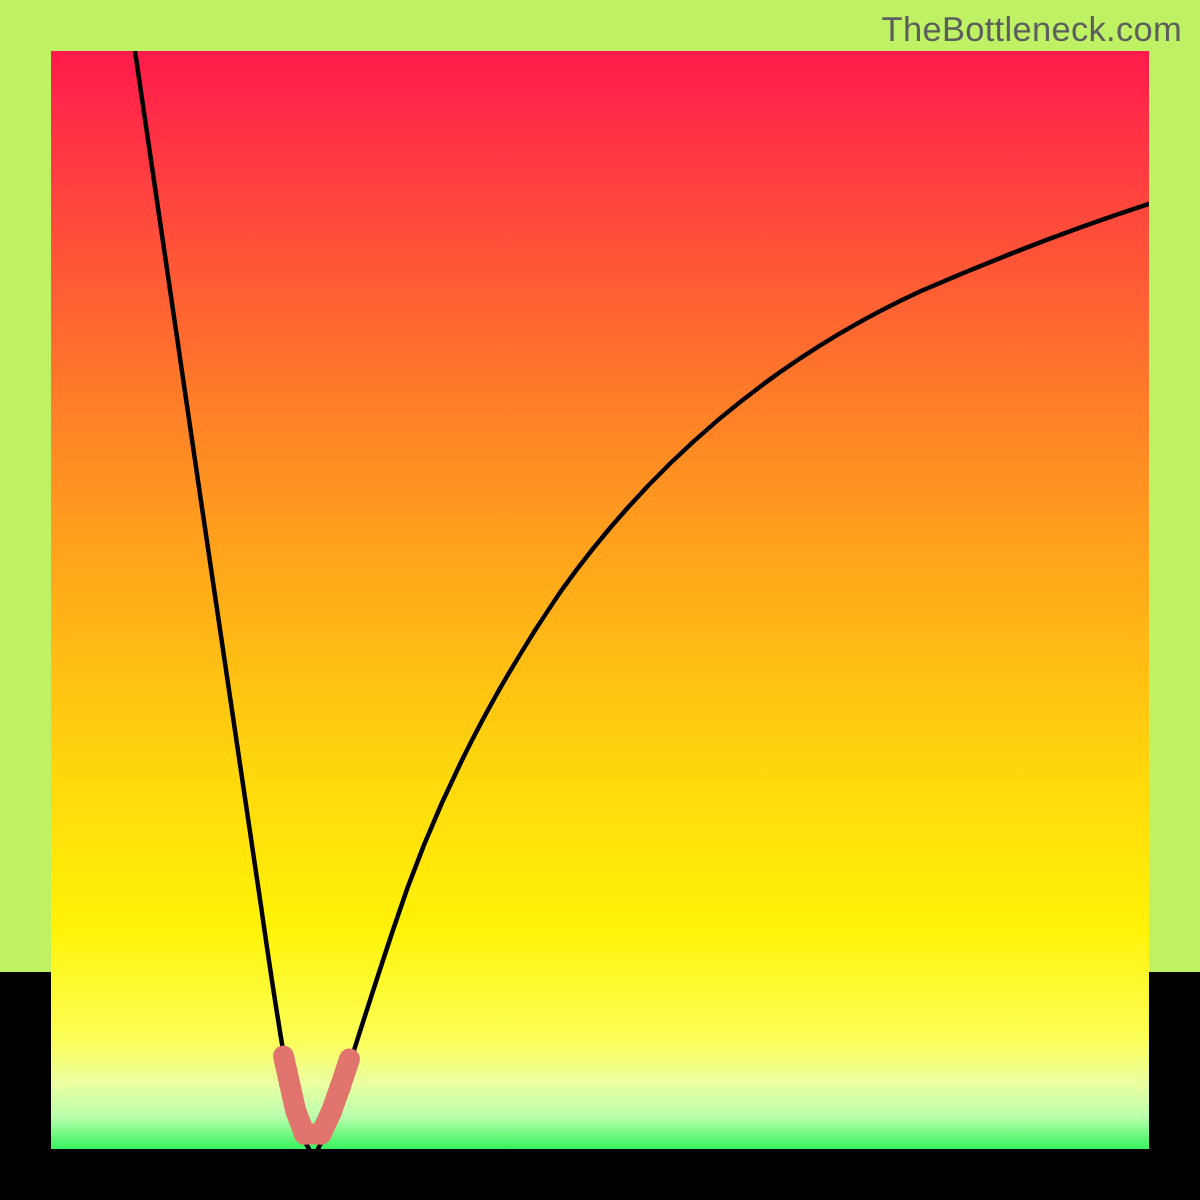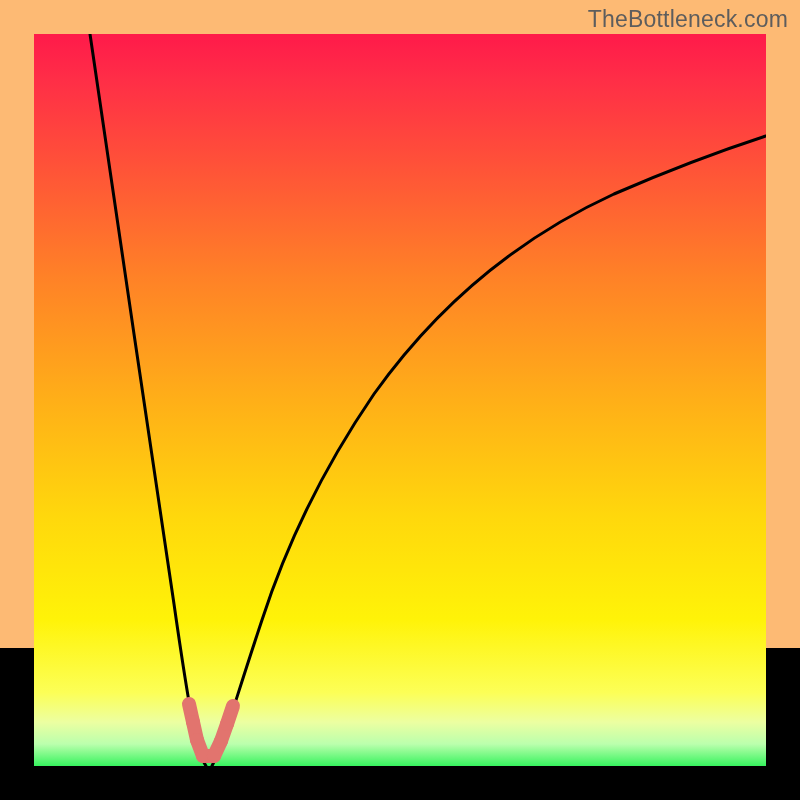--- a/index.html
+++ b/index.html
@@ -10,21 +10,21 @@
     overflow: hidden;
     background: #000;
     font-family: Arial, Helvetica, sans-serif;
   }
   .frame {
     position: absolute;
     top: 0;
     left: 0;
     width: 800px;
     height: 648px;
-    background: #fdba74;
+    background: #bef264;
   }
   .plot-area {
     position: absolute;
     top: 34px;
     left: 34px;
     width: 732px;
     height: 732px;
     overflow: hidden;
   }
   .gradient {

